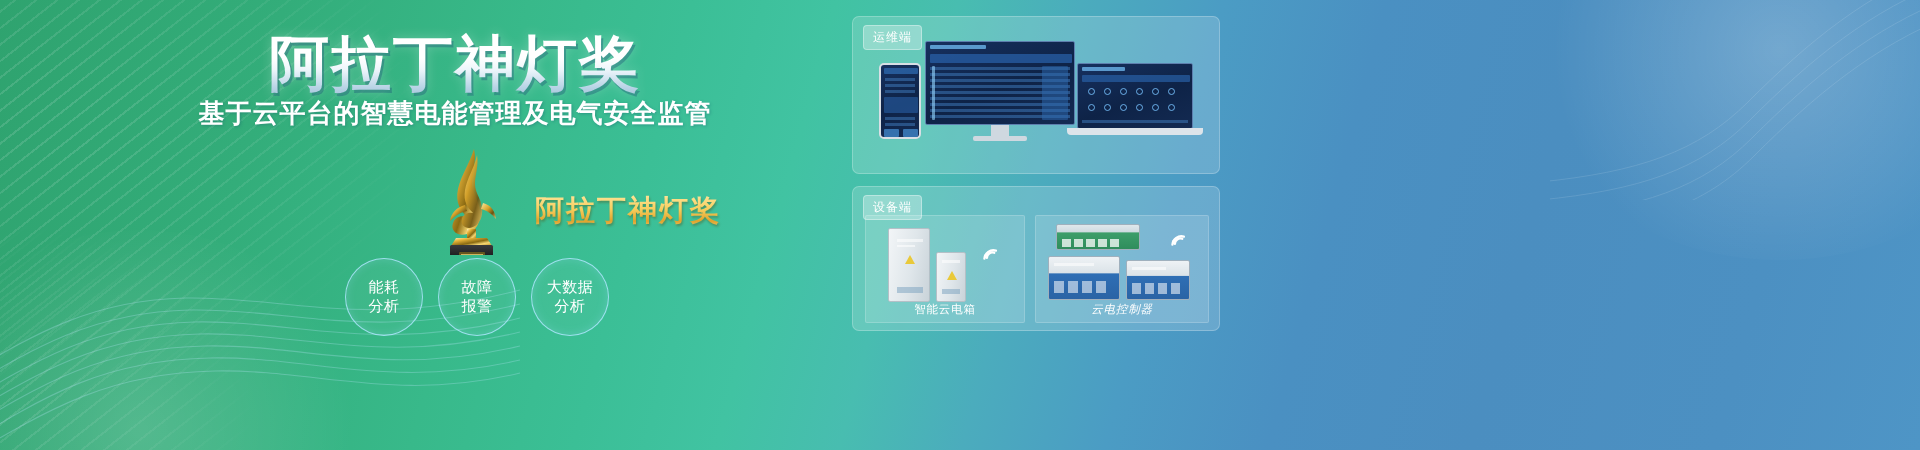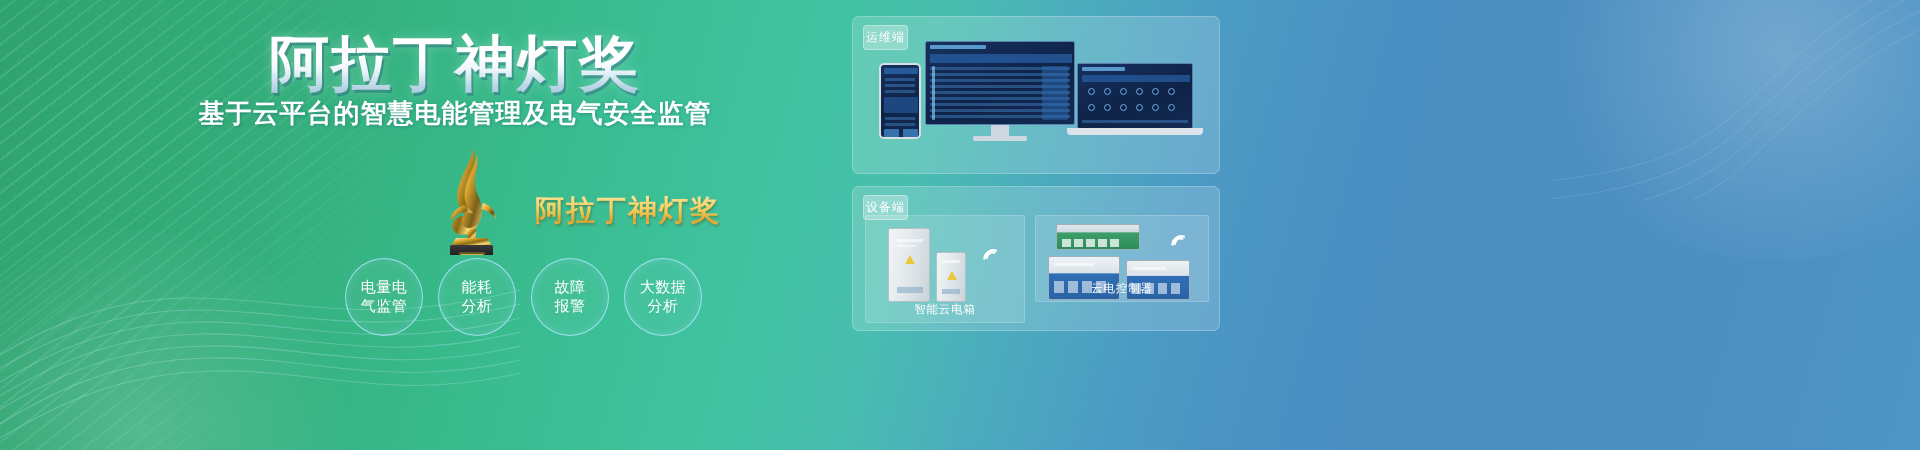--- a/index.html
+++ b/index.html
@@ -152,21 +152,21 @@
   .panel.p1 { height: 158px; }
   .panel.p2 { height: 145px; }
 
   .panel-tag {
     position: absolute; left: 10px; top: 8px;
     background: rgba(255,255,255,0.30);
     border: 1px solid rgba(255,255,255,0.35);
     border-radius: 4px;
     color: #fff;
     font-size: 12px;
-    padding: 3px 2px;
+    padding: 3px 9px;
     letter-spacing: 1px;
     font-family: "DejaVu Sans", "Liberation Sans", sans-serif;
     z-index: 4;
   }
 
   .devices { position: absolute; left: 0; top: 0; width: 100%; height: 100%; }
 
   .dev-box {
     position: absolute;
     border-radius: 2px;
@@ -278,26 +278,20 @@
         </svg>
       </div>
       <div class="award-lines">
         <div class="award-line">阿拉丁神灯奖</div>
       </div>
     </div>
 
     <div class="features">
       <div class="feature">
         <span>
-          <b style="font-weight:normal;display:block">电量电</b>
-          <b style="font-weight:normal;display:block">气监管</b>
-        </span>
-      </div>
-      <div class="feature">
-        <span>
           <b style="font-weight:normal;display:block">能耗</b>
           <b style="font-weight:normal;display:block">分析</b>
         </span>
       </div>
       <div class="feature">
         <span>
           <b style="font-weight:normal;display:block">故障</b>
           <b style="font-weight:normal;display:block">报警</b>
         </span>
       </div>
@@ -390,21 +384,21 @@
               <g fill="none" stroke="#ffffff" stroke-width="2.3" stroke-linecap="round">
                 <path d="M6 17 A9 9 0 0 1 20 17" transform="rotate(-35 13 15)"></path>
                 <path d="M9 18 A5.5 5.5 0 0 1 18 18" transform="rotate(-35 13 16)"></path>
               </g>
               <circle cx="10" cy="18" r="2.1" fill="#ffffff"></circle>
             </svg>
           </div>
           <div class="dev-label">智能云电箱</div>
         </div>
 
-        <div class="dev-box" style="left:182px; top:28px; width:174px; height:87px;">
+        <div class="dev-box" style="left:182px; top:28px; width:174px; height:108px;font-style:italic;">
           <div class="ctrl-green" style="left:20px; top:8px; width:84px; height:26px;">
             <div class="term" style="left:5px; top:14px; width:9px; height:8px; background:rgba(255,255,255,.75)"></div>
             <div class="term" style="left:17px; top:14px; width:9px; height:8px; background:rgba(255,255,255,.75)"></div>
             <div class="term" style="left:29px; top:14px; width:9px; height:8px; background:rgba(255,255,255,.75)"></div>
             <div class="term" style="left:41px; top:14px; width:9px; height:8px; background:rgba(255,255,255,.75)"></div>
             <div class="term" style="left:53px; top:14px; width:9px; height:8px; background:rgba(255,255,255,.75)"></div>
           </div>
           <div class="ctrl" style="left:12px; top:40px; width:72px; height:44px;">
             <div class="term" style="left:5px; top:24px; width:10px; height:12px;"></div>
             <div class="term" style="left:19px; top:24px; width:10px; height:12px;"></div>

